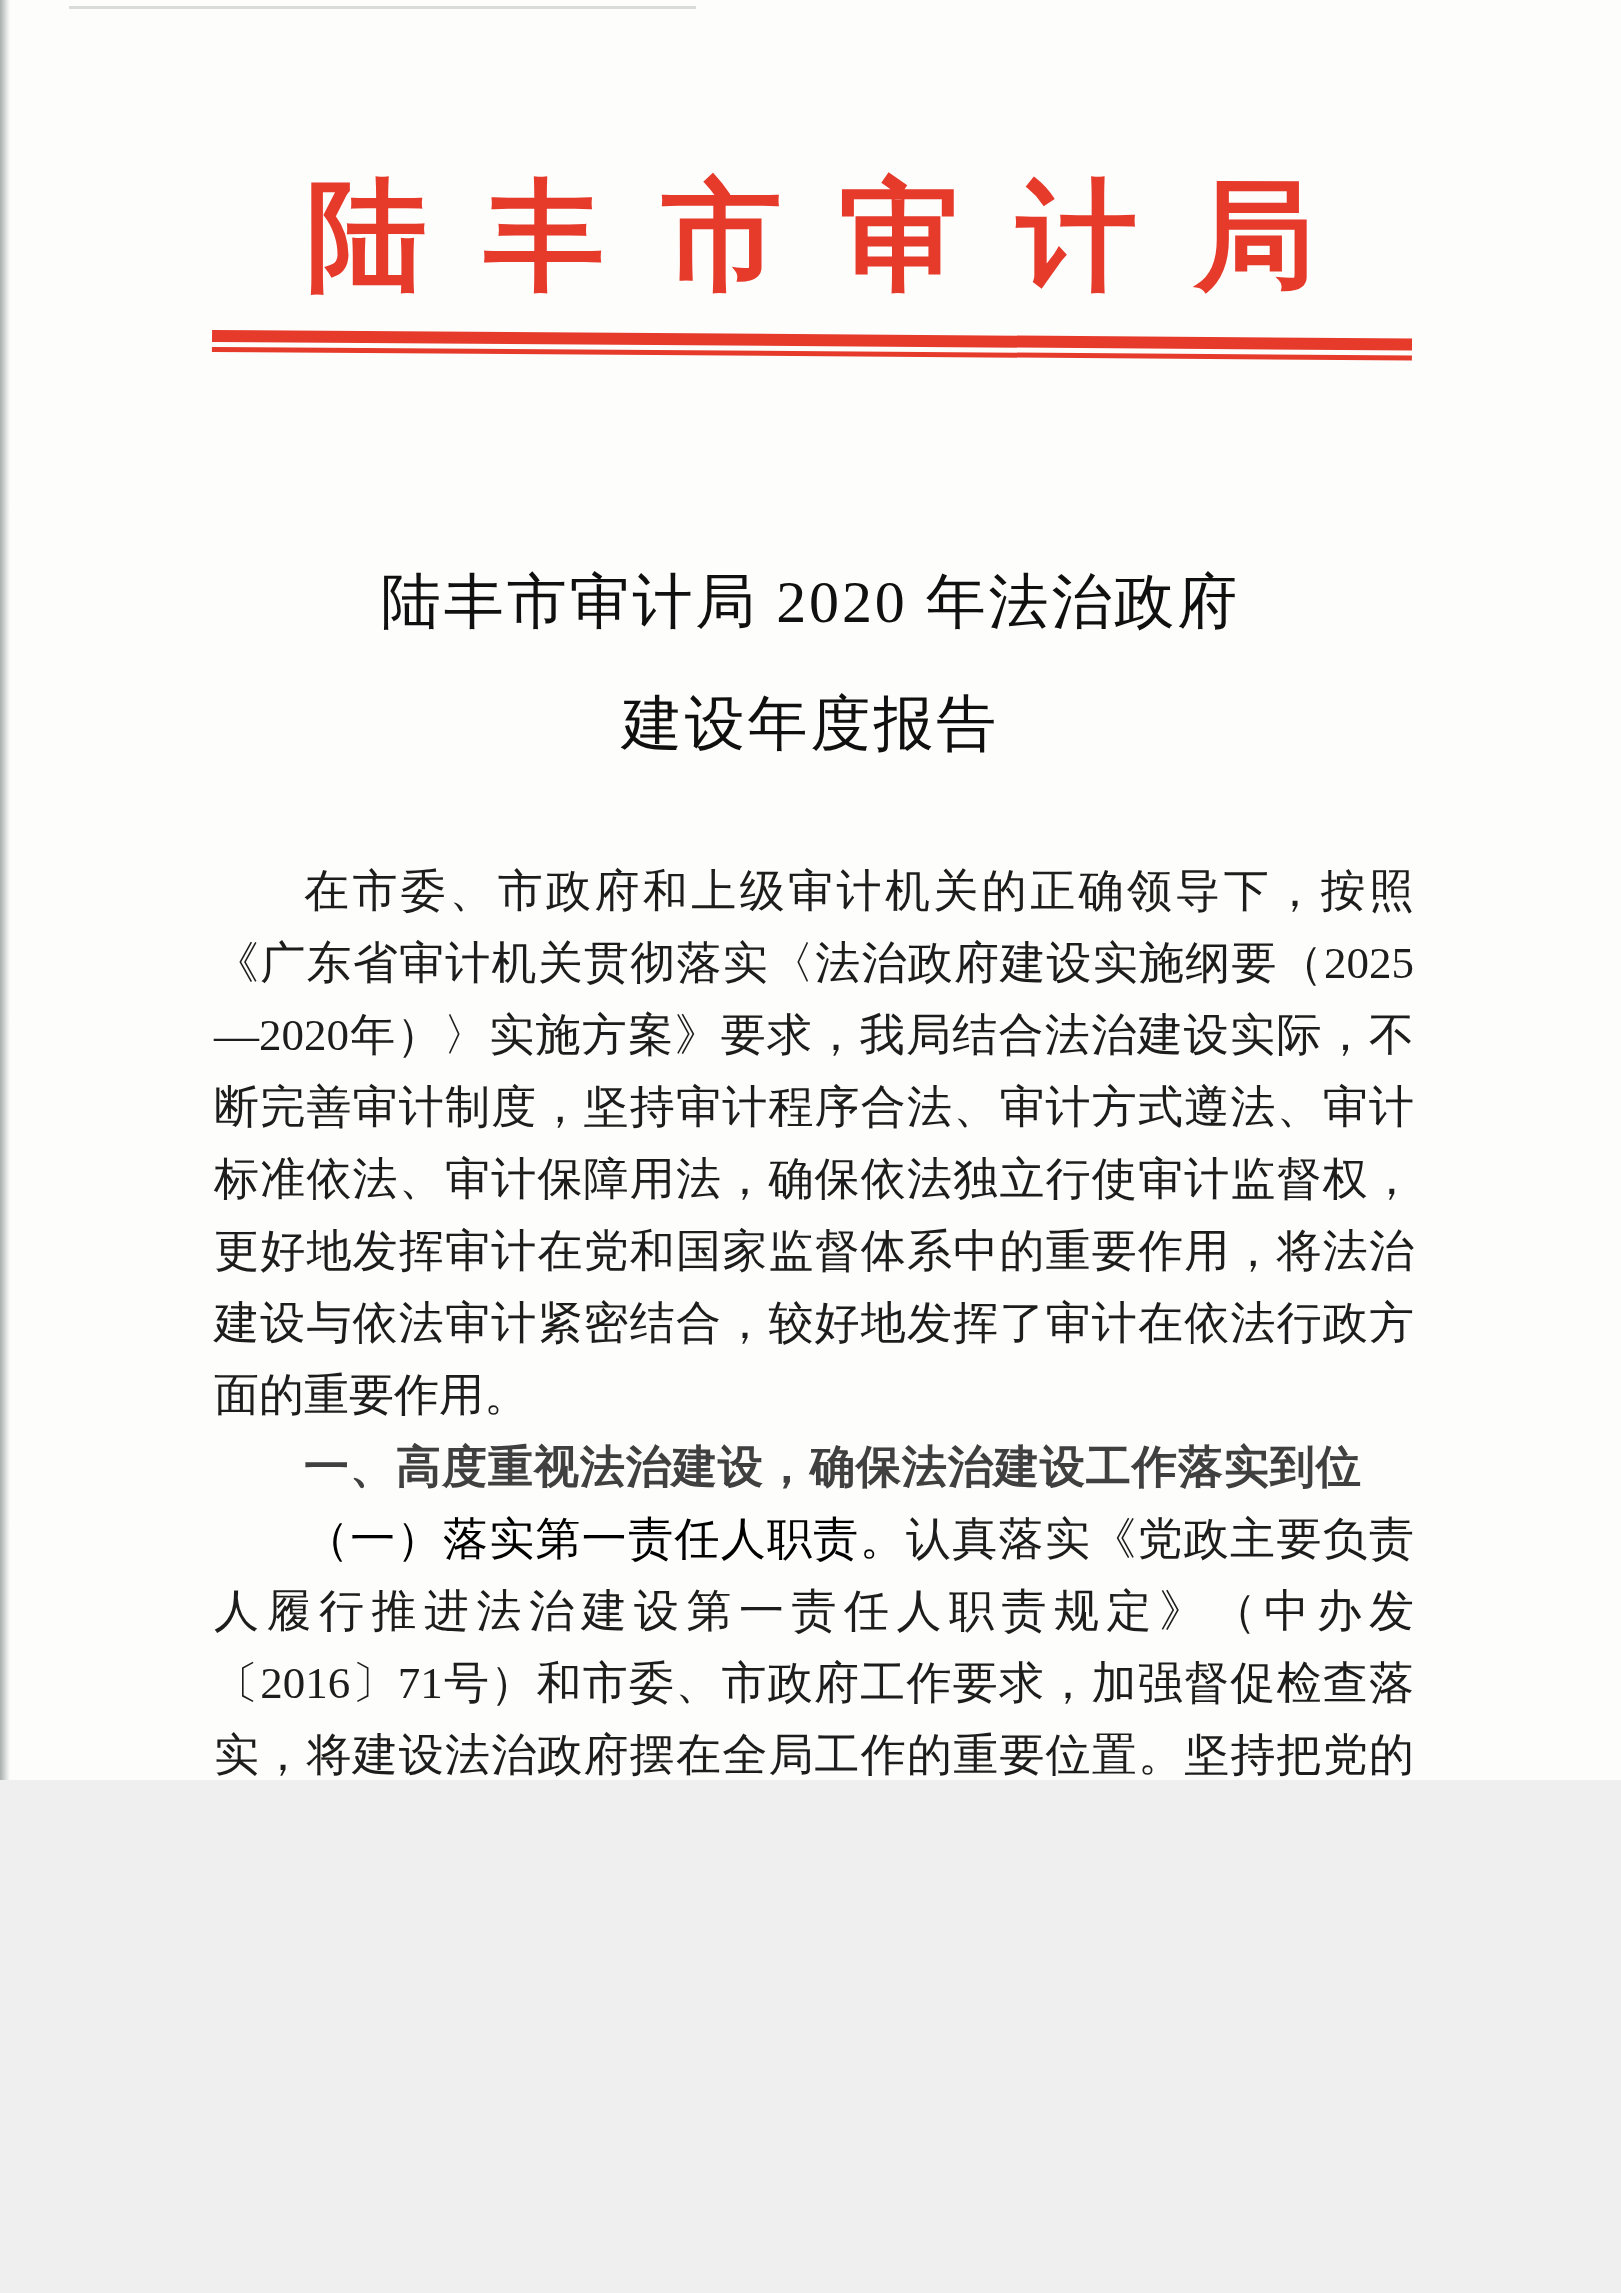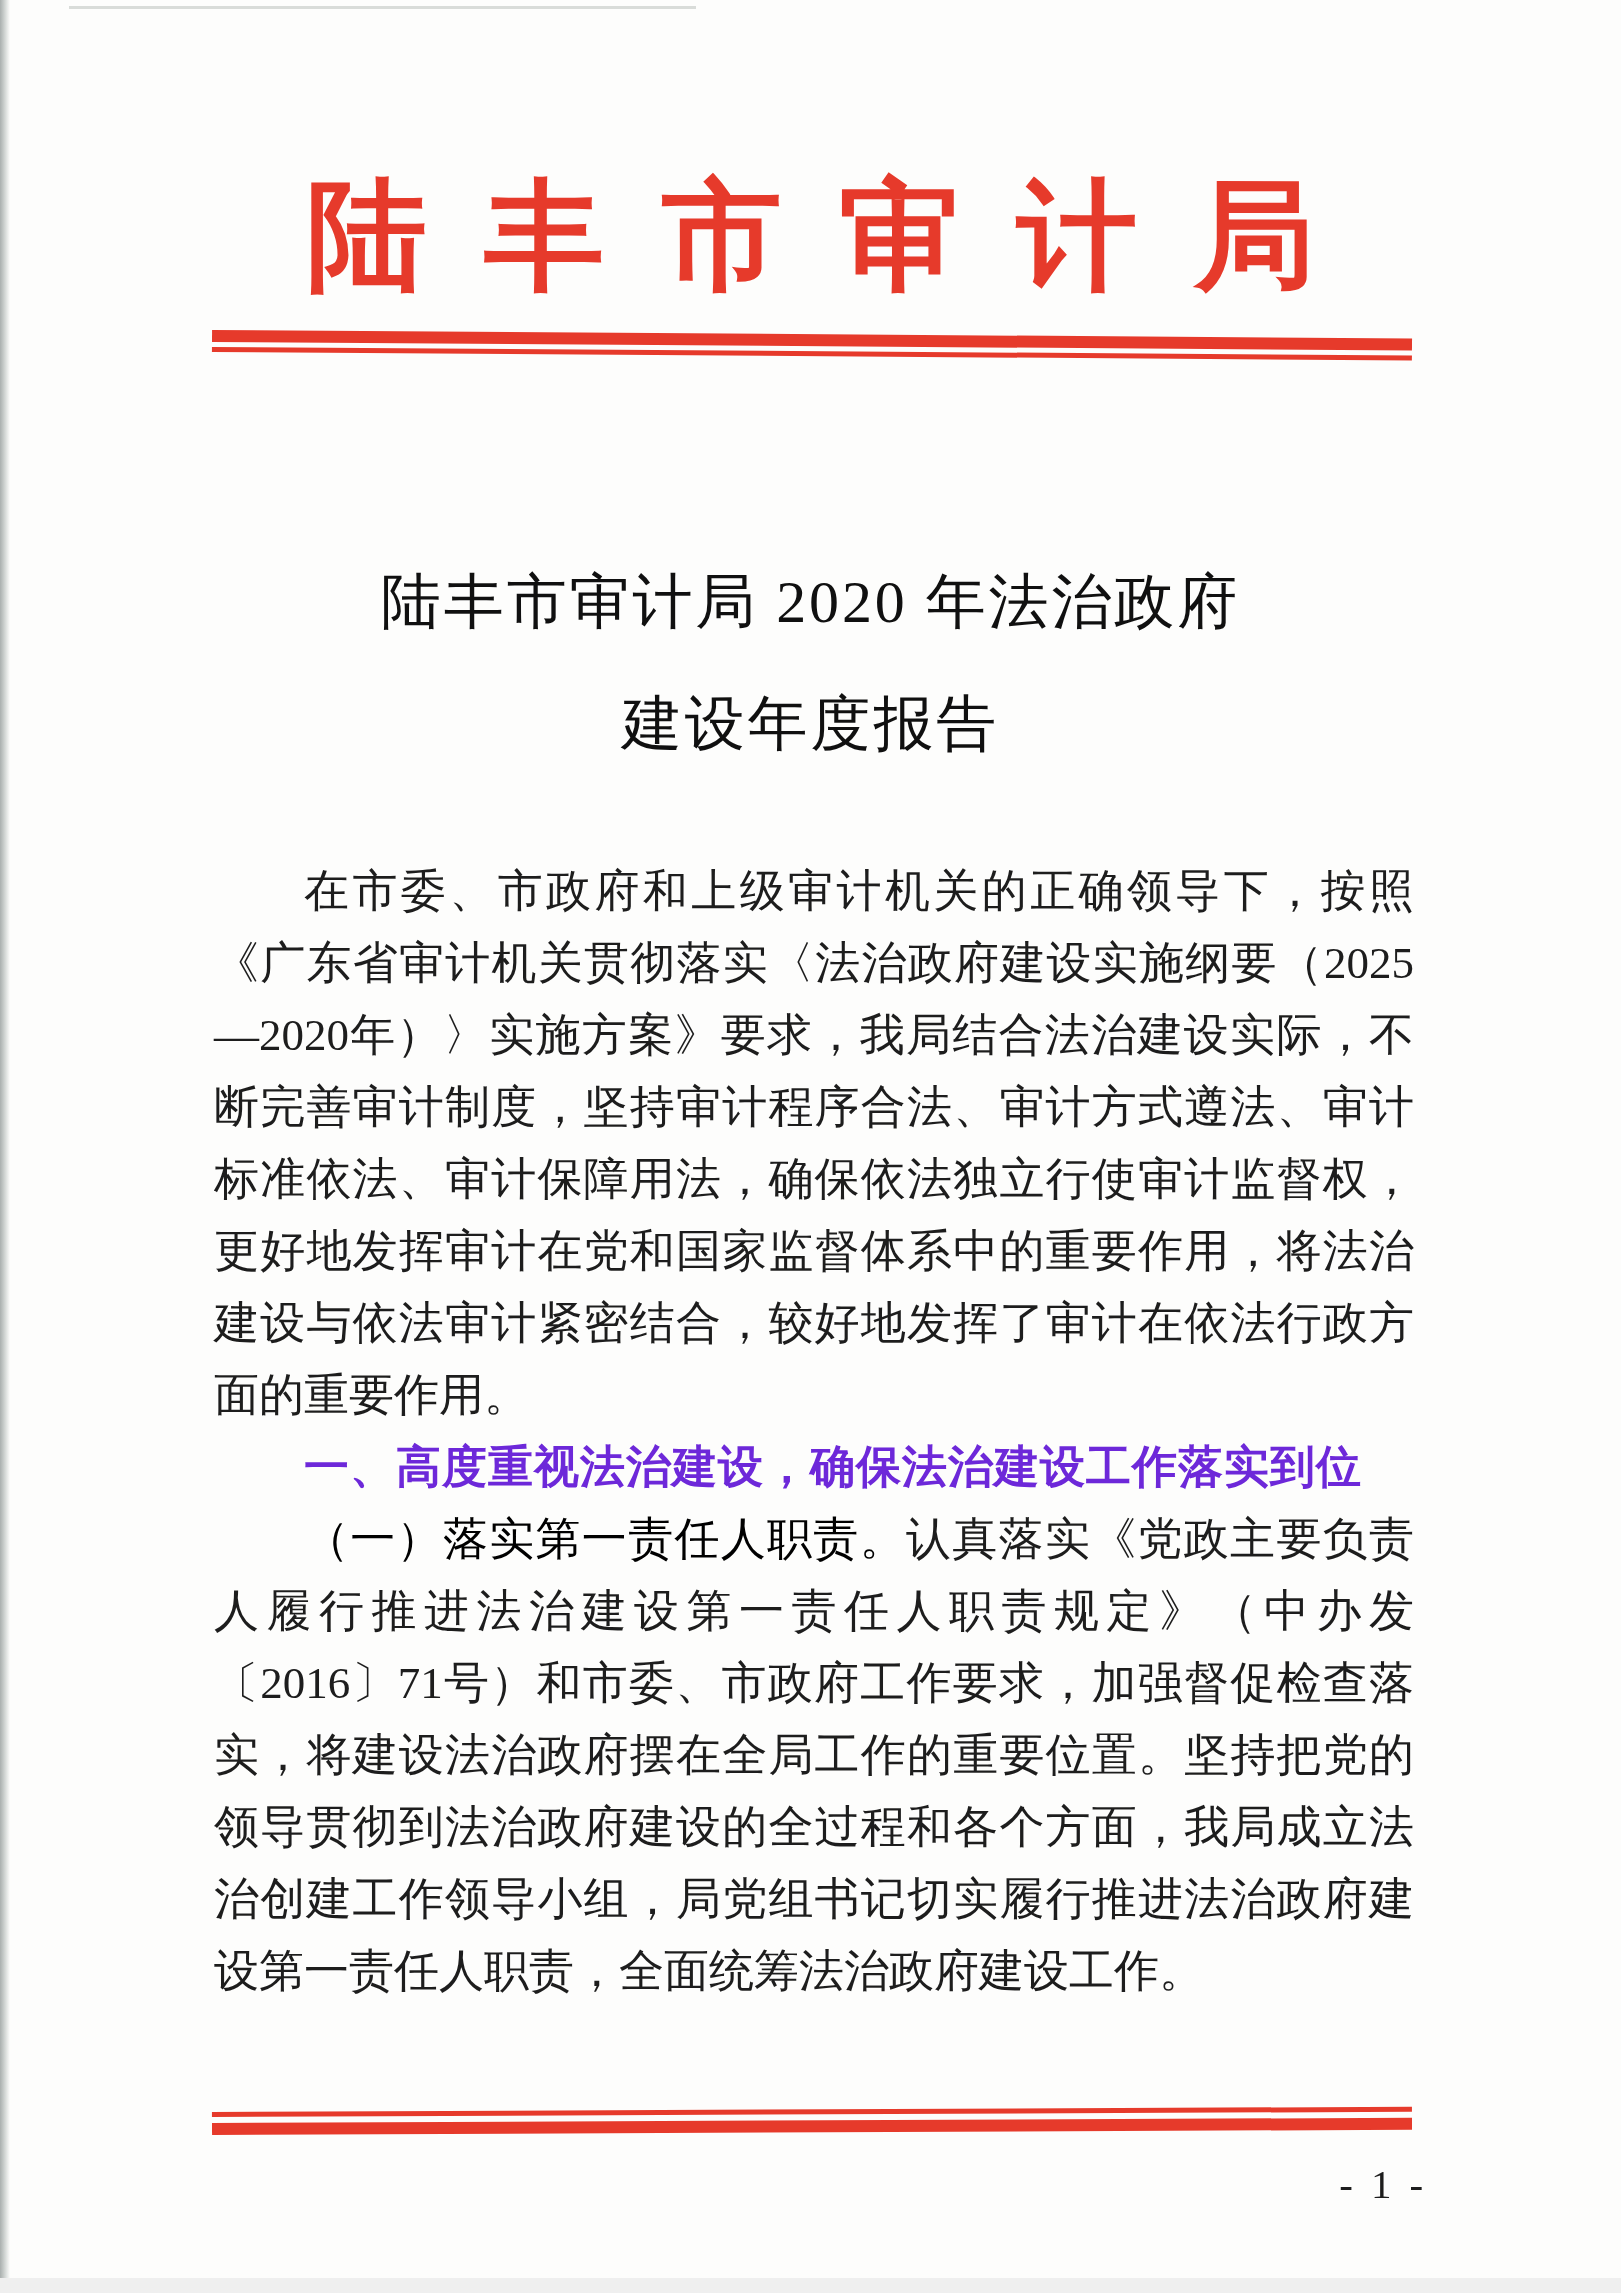--- a/index.html
+++ b/index.html
@@ -3,21 +3,21 @@
 <meta charset="utf-8">
 <style>
   html, body {
     margin: 0;
     padding: 0;
     background: #efefef;
   }
   .page {
     position: relative;
     width: 1621px;
-    height: 2278px;
+    height: 1780px;
     margin: 0 auto;
     background: #fdfdfc;
     overflow: hidden;
     font-family: "Liberation Serif", "DejaVu Serif", serif;
   }
 
   
   .scan-edge-left {
     position: absolute;
     left: 0; top: 0; bottom: 0;
@@ -85,21 +85,21 @@
     text-align: justify;
     text-justify: inter-ideograph;
   }
   .body-text p {
     margin: 0;
     text-indent: 2em;
   }
   .section-heading {
     font-family: "Liberation Sans", "DejaVu Sans", sans-serif;
     font-weight: 800;
-    color: #6d28d9;
+    color: #404040;
     letter-spacing: 1px;
   }
   .para-lead {
     font-weight: 400;
     color: #000;
   }
 
   
   .page-number {
     position: absolute;

